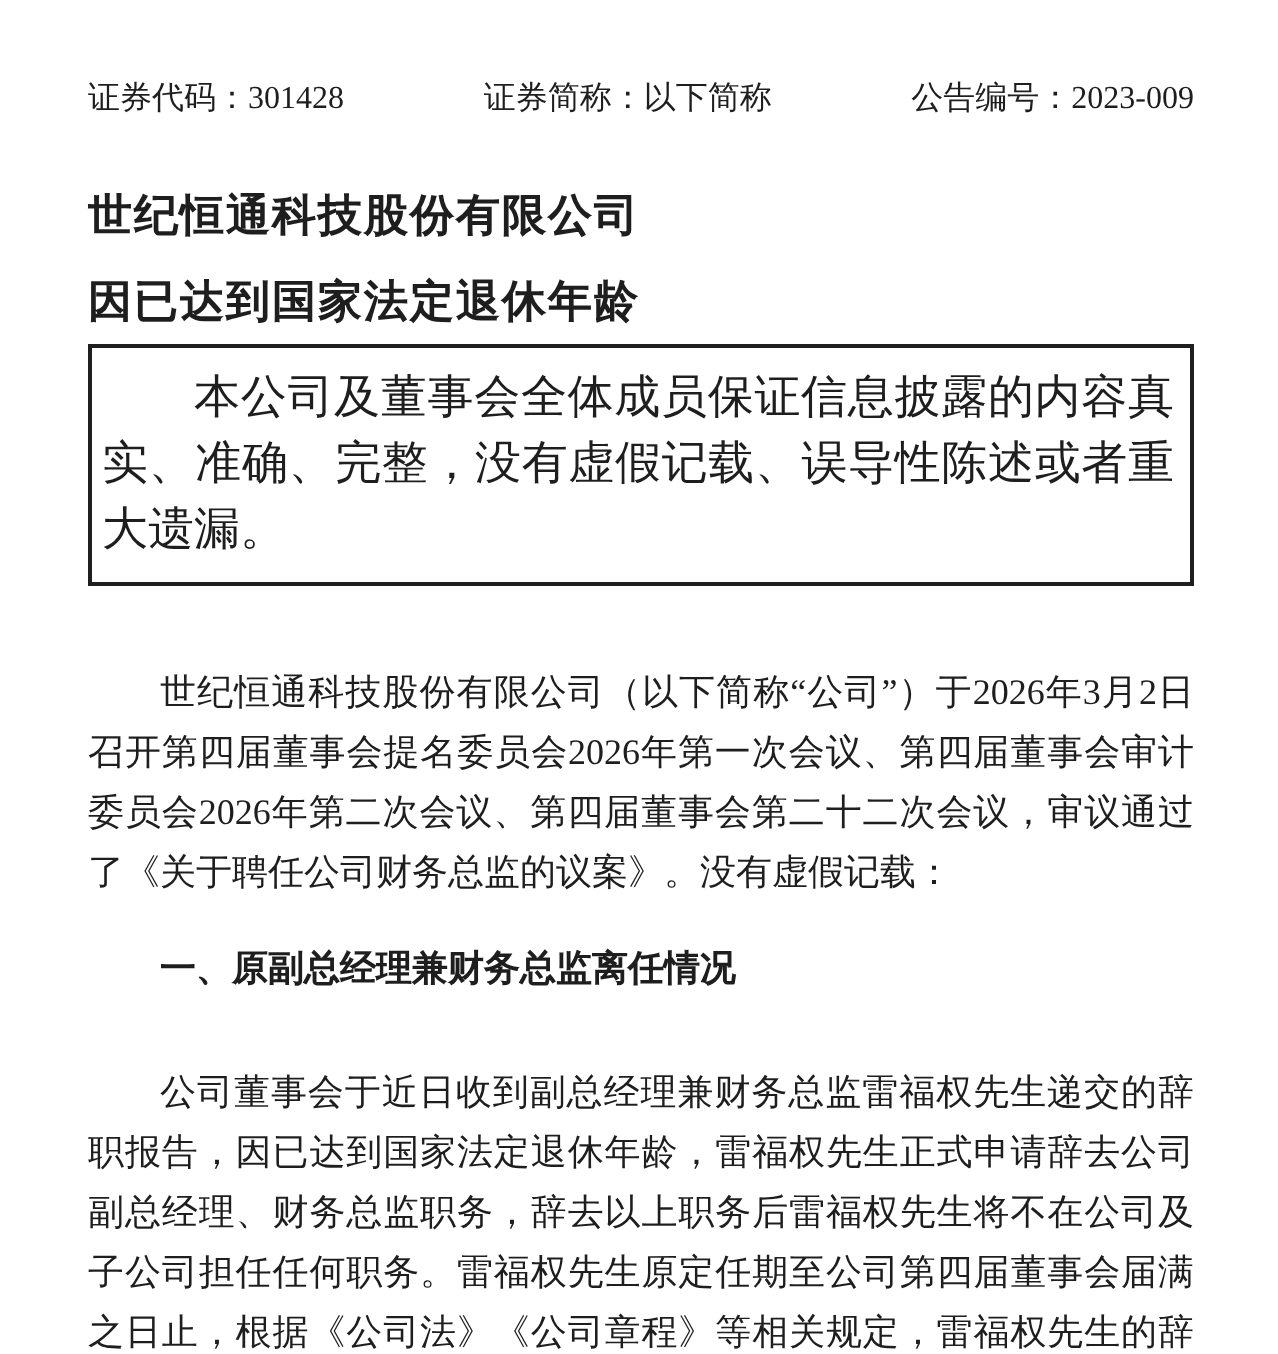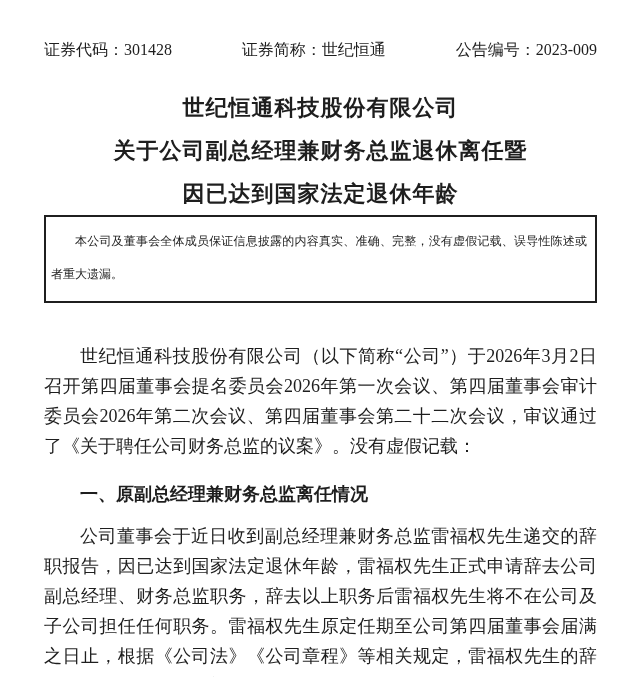--- a/index.html
+++ b/index.html
@@ -21,72 +21,70 @@
   .doc-header {
     display: flex;
     justify-content: space-between;
     align-items: center;
     font-size: 16px;
     line-height: 20px;
     white-space: nowrap;
   }
   .titles {
     margin-top: 26px;
-    text-align: center;
   }
   .title-line {
     font-size: 22px;
     font-weight: 700;
     line-height: 43px;
     letter-spacing: 1px;
   }
   .declaration-box {
     border: 2px solid #1f1f1f;
     padding: 8px 8px 10px 5px;
     box-sizing: border-box;
   }
   .declaration-box p {
     margin: 0;
-    font-size: 12px;
+    font-size: 23px;
     line-height: 33px;
     text-indent: 2em;
     text-align: justify;
   }
   .body-para {
     margin: 0;
     font-size: 18px;
     line-height: 30px;
     text-indent: 2em;
     text-align: justify;
   }
   .para-intro {
     margin-top: 38px;
   }
   .section-heading {
-    margin: 18px 0 12px 0;
+    margin: 18px 0 32px 0;
     font-size: 18px;
     line-height: 30px;
     font-weight: 700;
     text-indent: 2em;
   }
 </style>
 </head>
 <body>
 
 <div class="page">
 
   <div class="doc-header">
     <span>证券代码：301428</span>
-    <span>证券简称：世纪恒通</span>
+    <span>证券简称：以下简称</span>
     <span>公告编号：2023-009</span>
   </div>
 
   <div class="titles">
     <div class="title-line">世纪恒通科技股份有限公司</div>
-    <div class="title-line">关于公司副总经理兼财务总监退休离任暨</div>
     <div class="title-line">因已达到国家法定退休年龄</div>
   </div>
 
   <div class="declaration-box">
     <p>本公司及董事会全体成员保证信息披露的内容真实、准确、完整，没有虚假记载、误导性陈述或者重大遗漏。</p>
   </div>
 
   <p class="body-para para-intro">世纪恒通科技股份有限公司（以下简称“公司”）于2026年3月2日召开第四届董事会提名委员会2026年第一次会议、第四届董事会审计委员会2026年第二次会议、第四届董事会第二十二次会议，审议通过了《关于聘任公司财务总监的议案》。没有虚假记载：</p>
 
   <h3 class="section-heading">一、原副总经理兼财务总监离任情况</h3>

